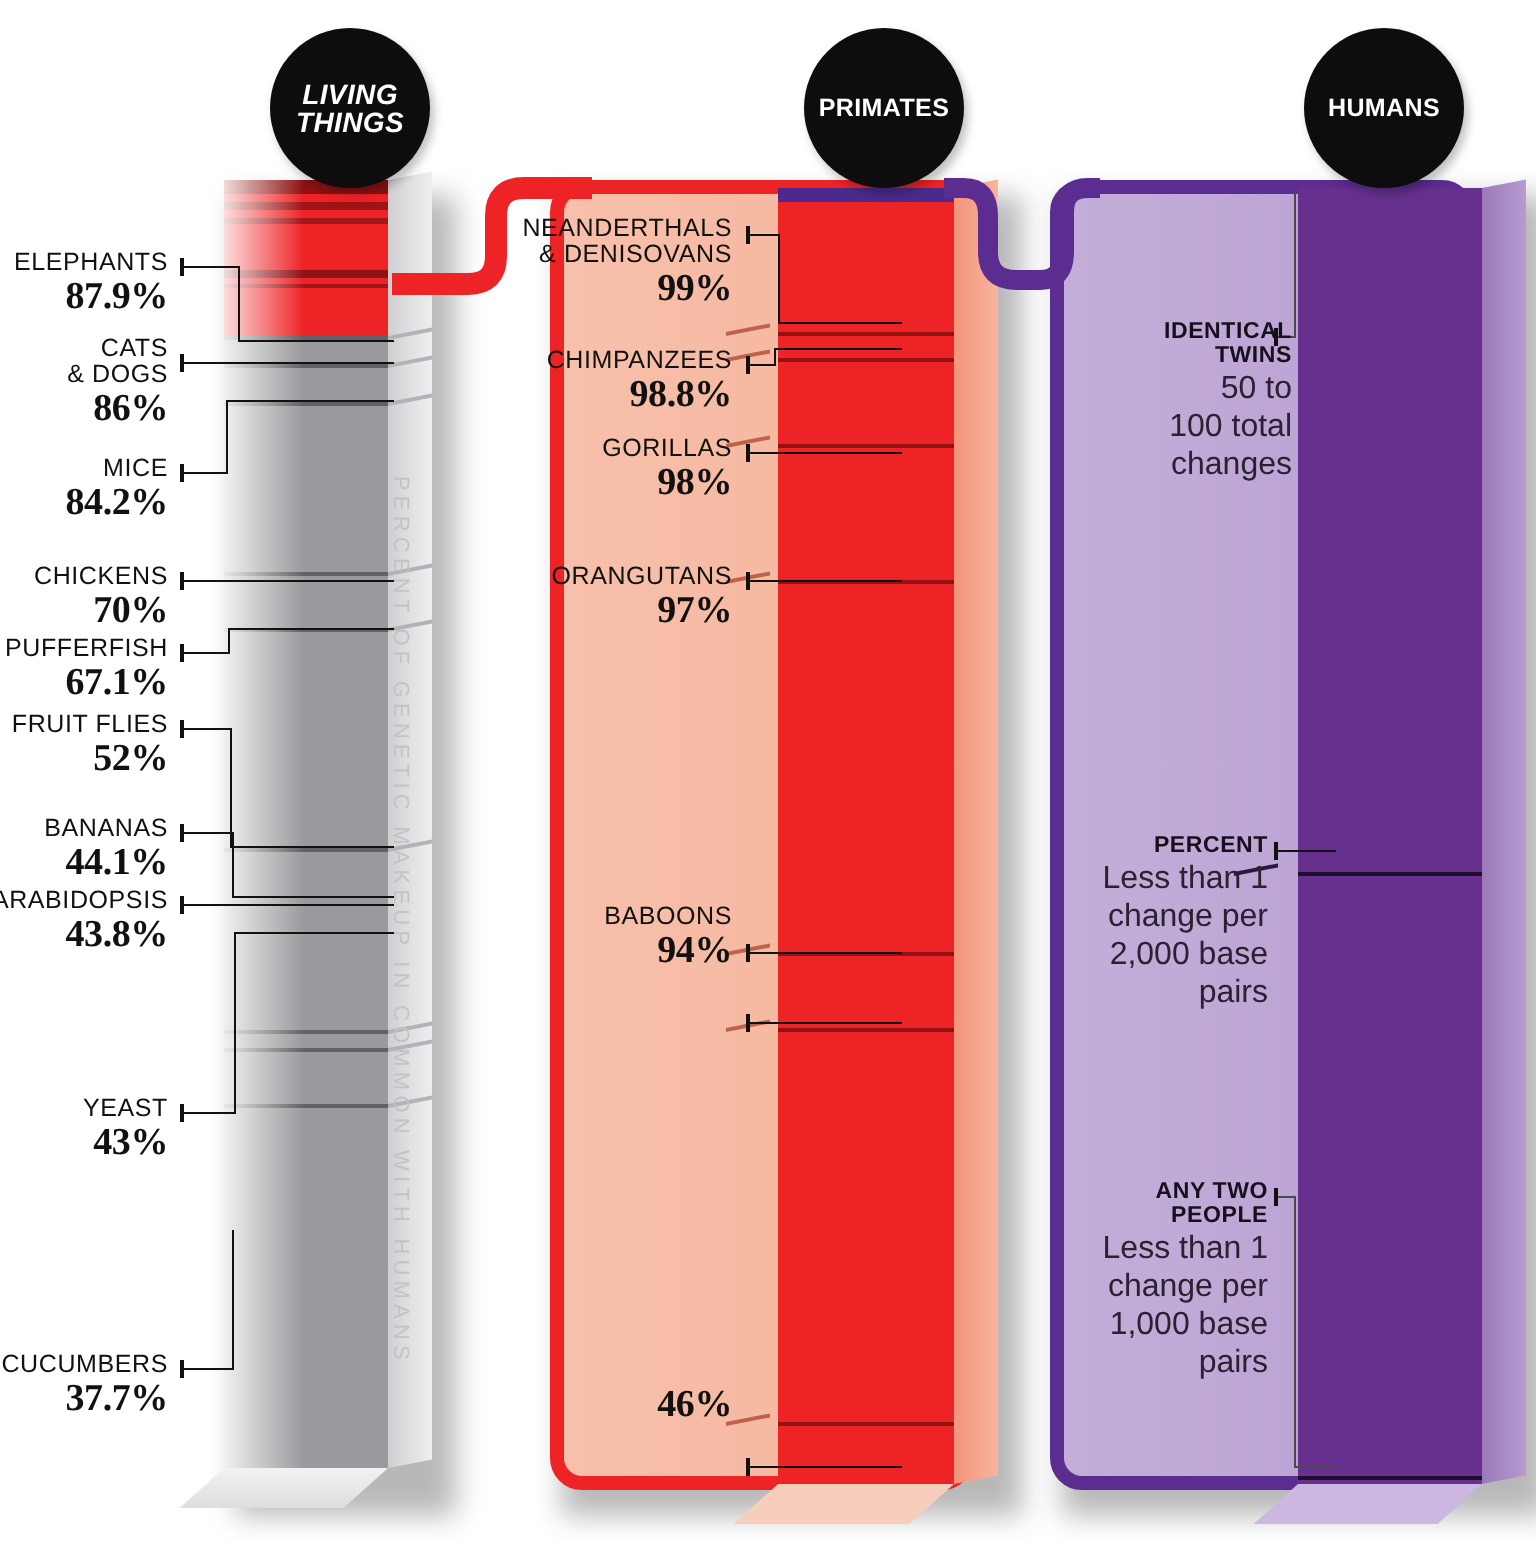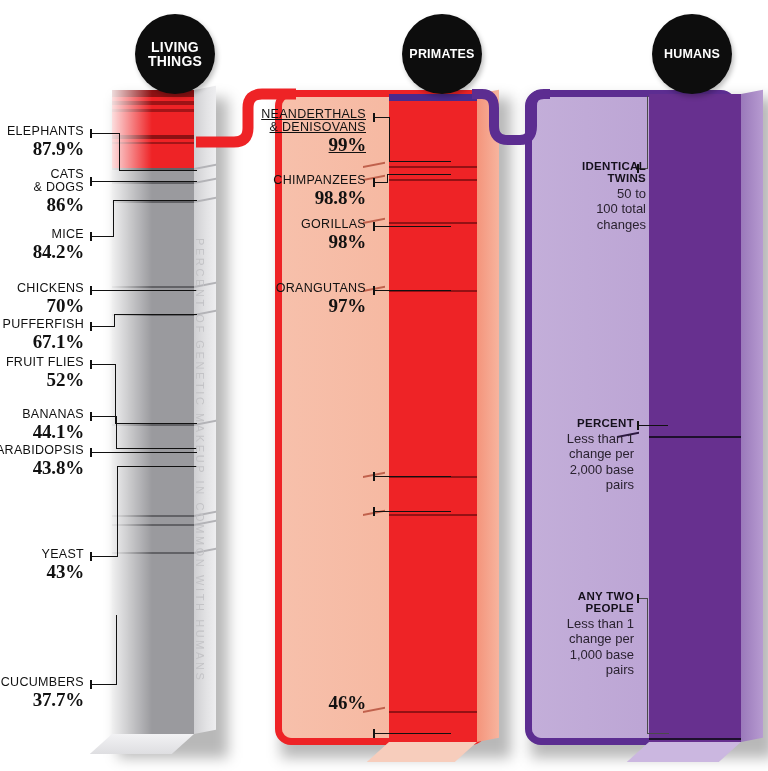--- a/index.html
+++ b/index.html
@@ -13,21 +13,21 @@
 
   
   .circle-badge{
     position:absolute;width:80px;height:80px;border-radius:50%;
     background:#0d0d0d;color:#fff;display:flex;align-items:center;
     justify-content:center;text-align:center;z-index:40;
     font-weight:bold;letter-spacing:.2px;line-height:1.02;
     box-shadow:2px 3px 5px rgba(0,0,0,.25);
   }
   .circle-badge span{display:block;}
-  .cb-all{left:135px;top:14px;font-size:14px;}
+  .cb-all{left:135px;top:14px;font-size:14px;font-style:italic;}
   .cb-pri{left:402px;top:14px;font-size:12.5px;}
   .cb-hum{left:652px;top:14px;font-size:12.5px;}
 
   
   .col{position:absolute;}
   .col-shadow{
     position:absolute;left:6px;top:8px;right:-6px;bottom:-8px;
     background:rgba(0,0,0,.28);filter:blur(7px);z-index:0;
   }
 
@@ -126,21 +126,21 @@
   .lbl .nm{
     font-size:12.5px;font-weight:normal;letter-spacing:.3px;
     line-height:1.04;white-space:pre-line;
   }
   .lbl .pc{
     font-family:"Liberation Serif", serif;
     font-size:19px;font-weight:bold;line-height:1.08;margin-top:1px;
     letter-spacing:-.2px;
   }
   .lbl .sub{
-    font-size:13px;line-height:1.18;color:#2a2230;white-space:pre-line;
+    font-size:16px;line-height:1.18;color:#2a2230;white-space:pre-line;
     margin-top:1px;
   }
   .lbl.mid .nm,.lbl.mid .pc{color:#111;}
   .lbl.right .nm{font-size:11.5px;font-weight:bold;color:#15101c;}
 
   
   .tick{position:absolute;width:1.6px;height:9px;background:#111;z-index:31;}
   .leader{position:absolute;background:#111;z-index:29;}
   .leader.h{height:1px;}
   .leader.v{width:1px;}
@@ -337,21 +337,21 @@
   <div class="leader h" style="left:117px;top:466px;width:80px;"></div>
 
   <div class="lbl" style="right:684px;top:676px;width:112px;">
     <div class="nm">CUCUMBERS</div>
     <div class="pc">37.7%</div>
   </div>
   <div class="tick" style="left:90px;top:680px;"></div>
   <div class="leader h" style="left:91px;top:684px;width:26px;"></div>
   <div class="leader v" style="left:116px;top:615px;height:69px;"></div>
 
-  <div class="lbl mid" style="right:402px;top:108px;width:110px;text-decoration:underline;">
+  <div class="lbl mid" style="right:402px;top:108px;width:110px;">
     <div class="nm">NEANDERTHALS
 &amp; DENISOVANS</div>
     <div class="pc">99%</div>
   </div>
   <div class="tick" style="left:373px;top:113px;"></div>
   <div class="leader h" style="left:374px;top:117px;width:16px;"></div>
   <div class="leader v" style="left:389px;top:117px;height:45px;"></div>
   <div class="leader h" style="left:389px;top:161px;width:62px;"></div>
 
   <div class="lbl mid" style="right:402px;top:174px;width:110px;">
@@ -370,20 +370,24 @@
   <div class="tick" style="left:373px;top:222px;"></div>
   <div class="leader h" style="left:374px;top:226px;width:77px;"></div>
 
   <div class="lbl mid" style="right:402px;top:282px;width:110px;">
     <div class="nm">ORANGUTANS</div>
     <div class="pc">97%</div>
   </div>
   <div class="tick" style="left:373px;top:286px;"></div>
   <div class="leader h" style="left:374px;top:290px;width:77px;"></div>
 
+  <div class="lbl mid" style="right:402px;top:452px;width:110px;">
+    <div class="nm">BABOONS</div>
+    <div class="pc">94%</div>
+  </div>
   <div class="tick" style="left:373px;top:472px;"></div>
   <div class="leader h" style="left:374px;top:476px;width:77px;"></div>
 
   <div class="tick" style="left:373px;top:507px;"></div>
   <div class="leader h" style="left:374px;top:511px;width:77px;"></div>
 
   <div class="lbl mid" style="right:402px;top:692px;width:110px;">
     <div class="pc">46%</div>
   </div>
   <div class="tick" style="left:373px;top:729px;"></div>

